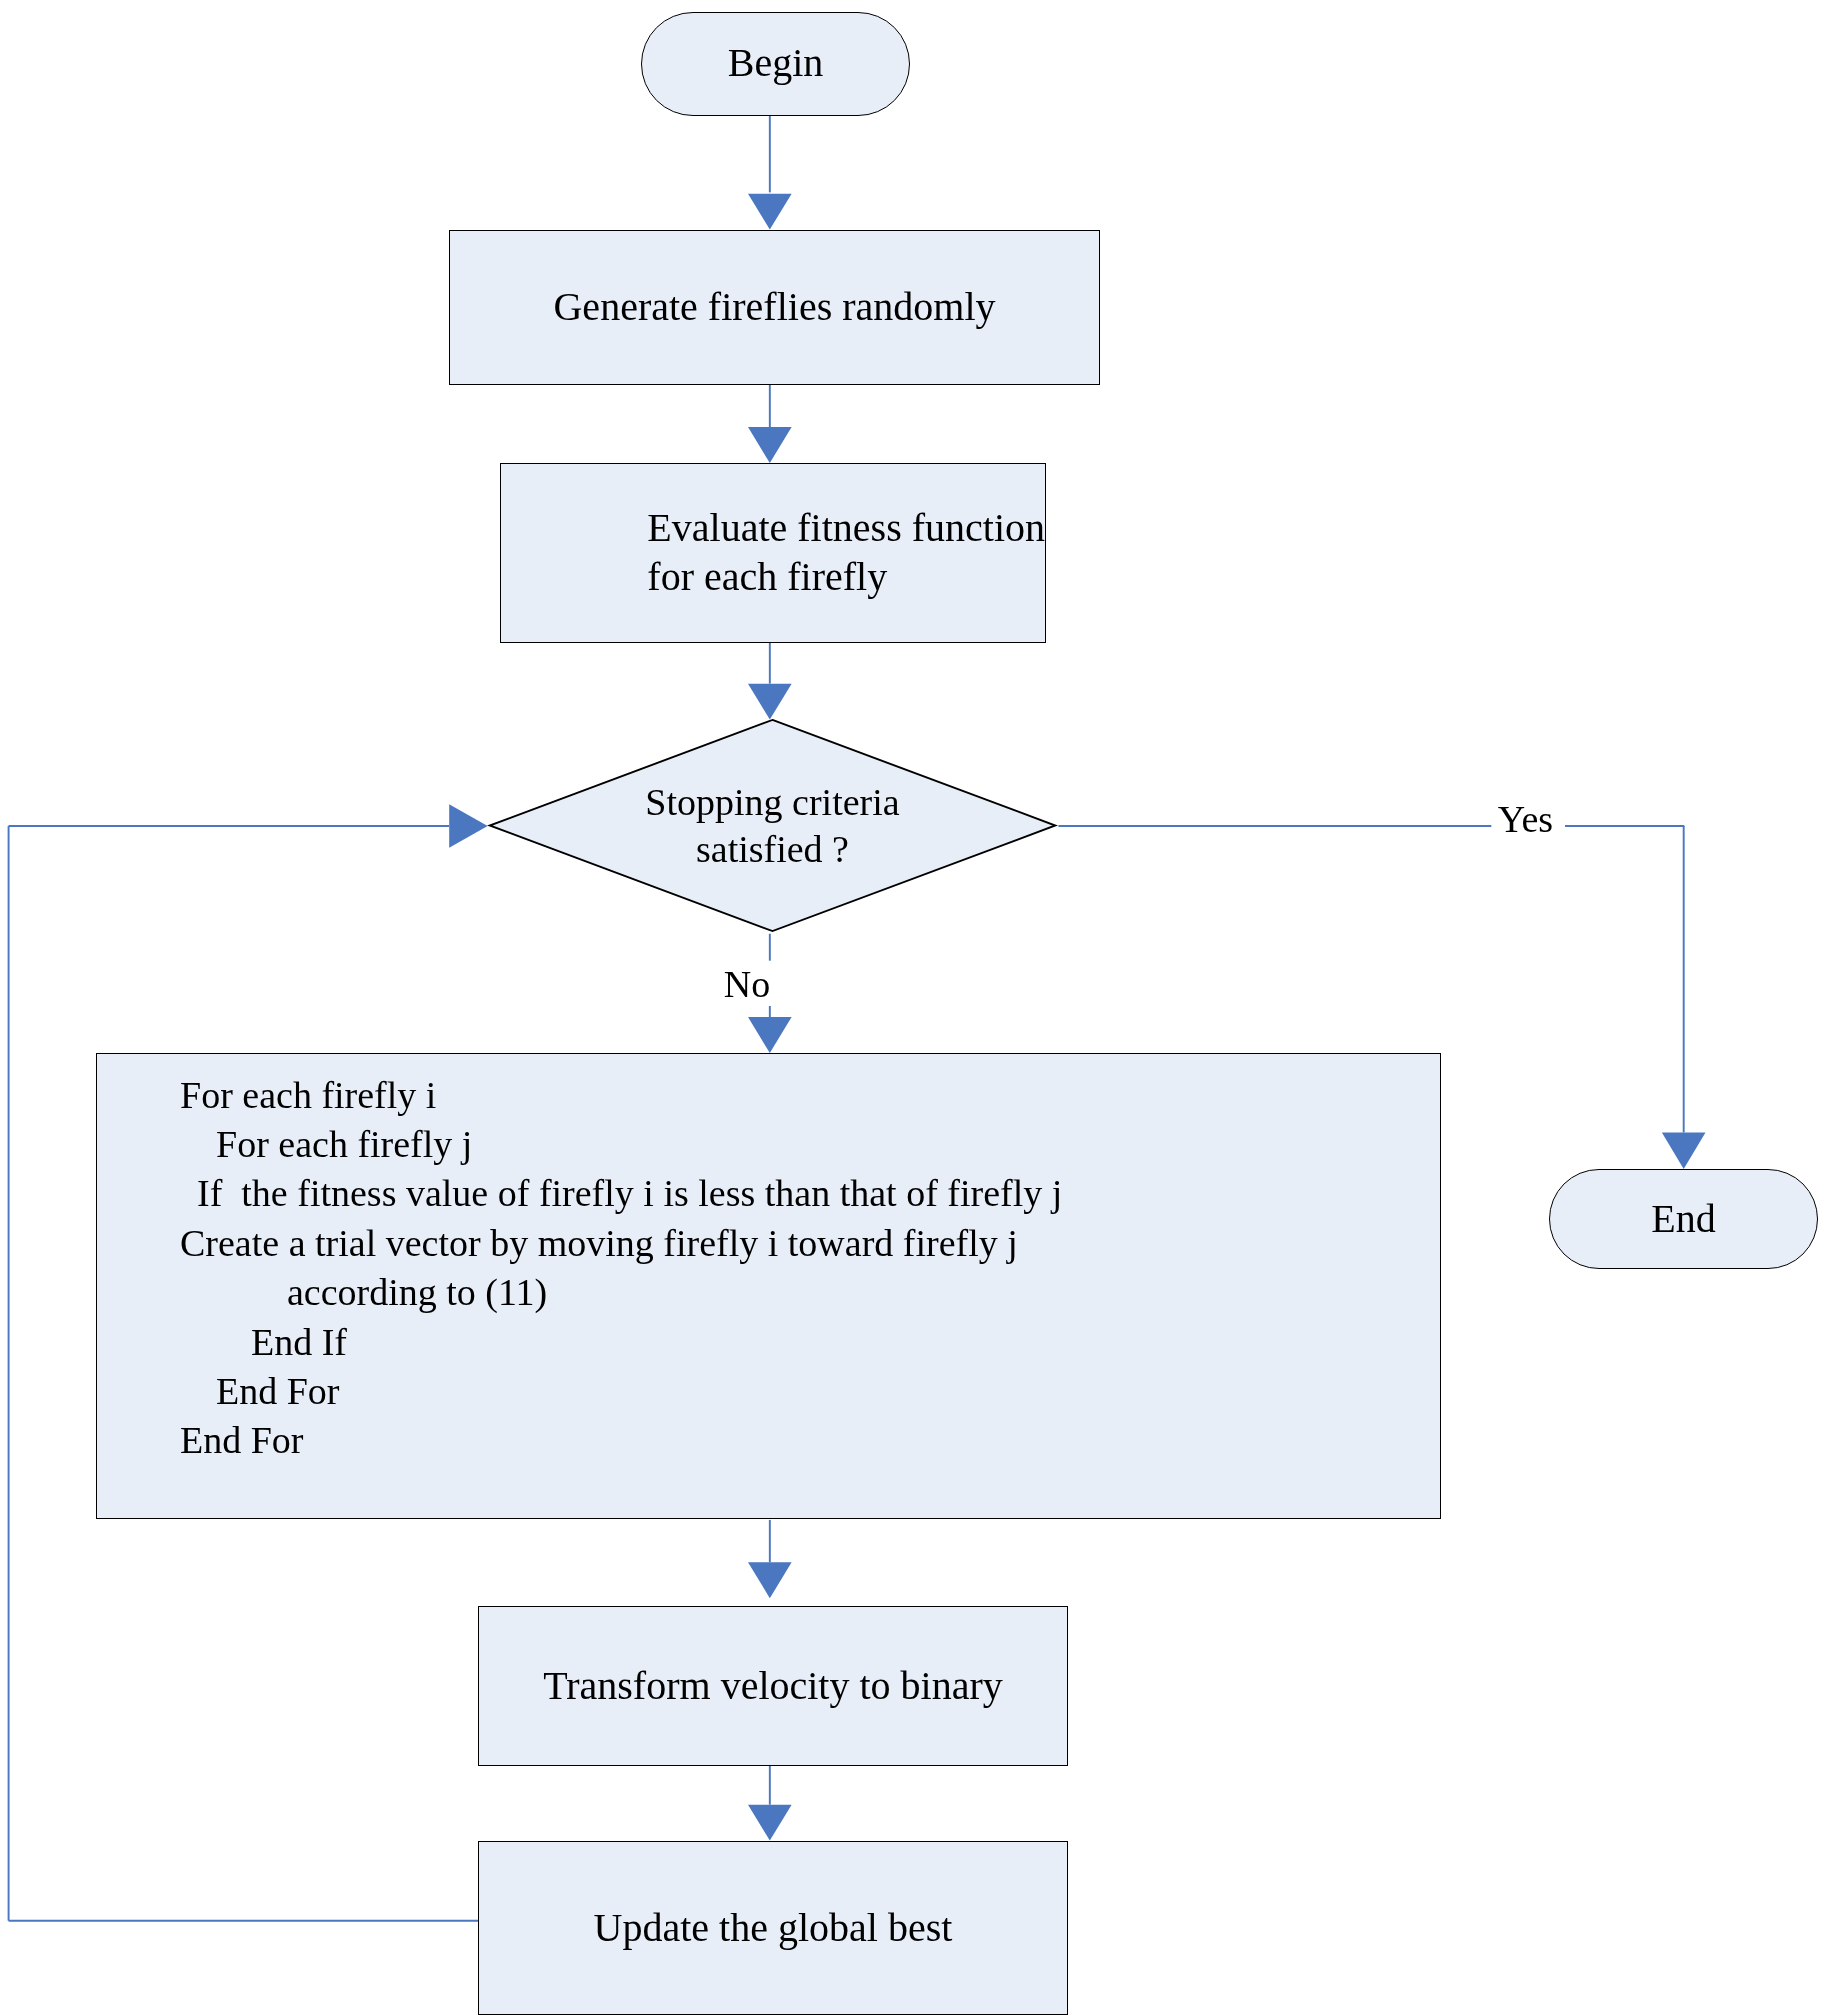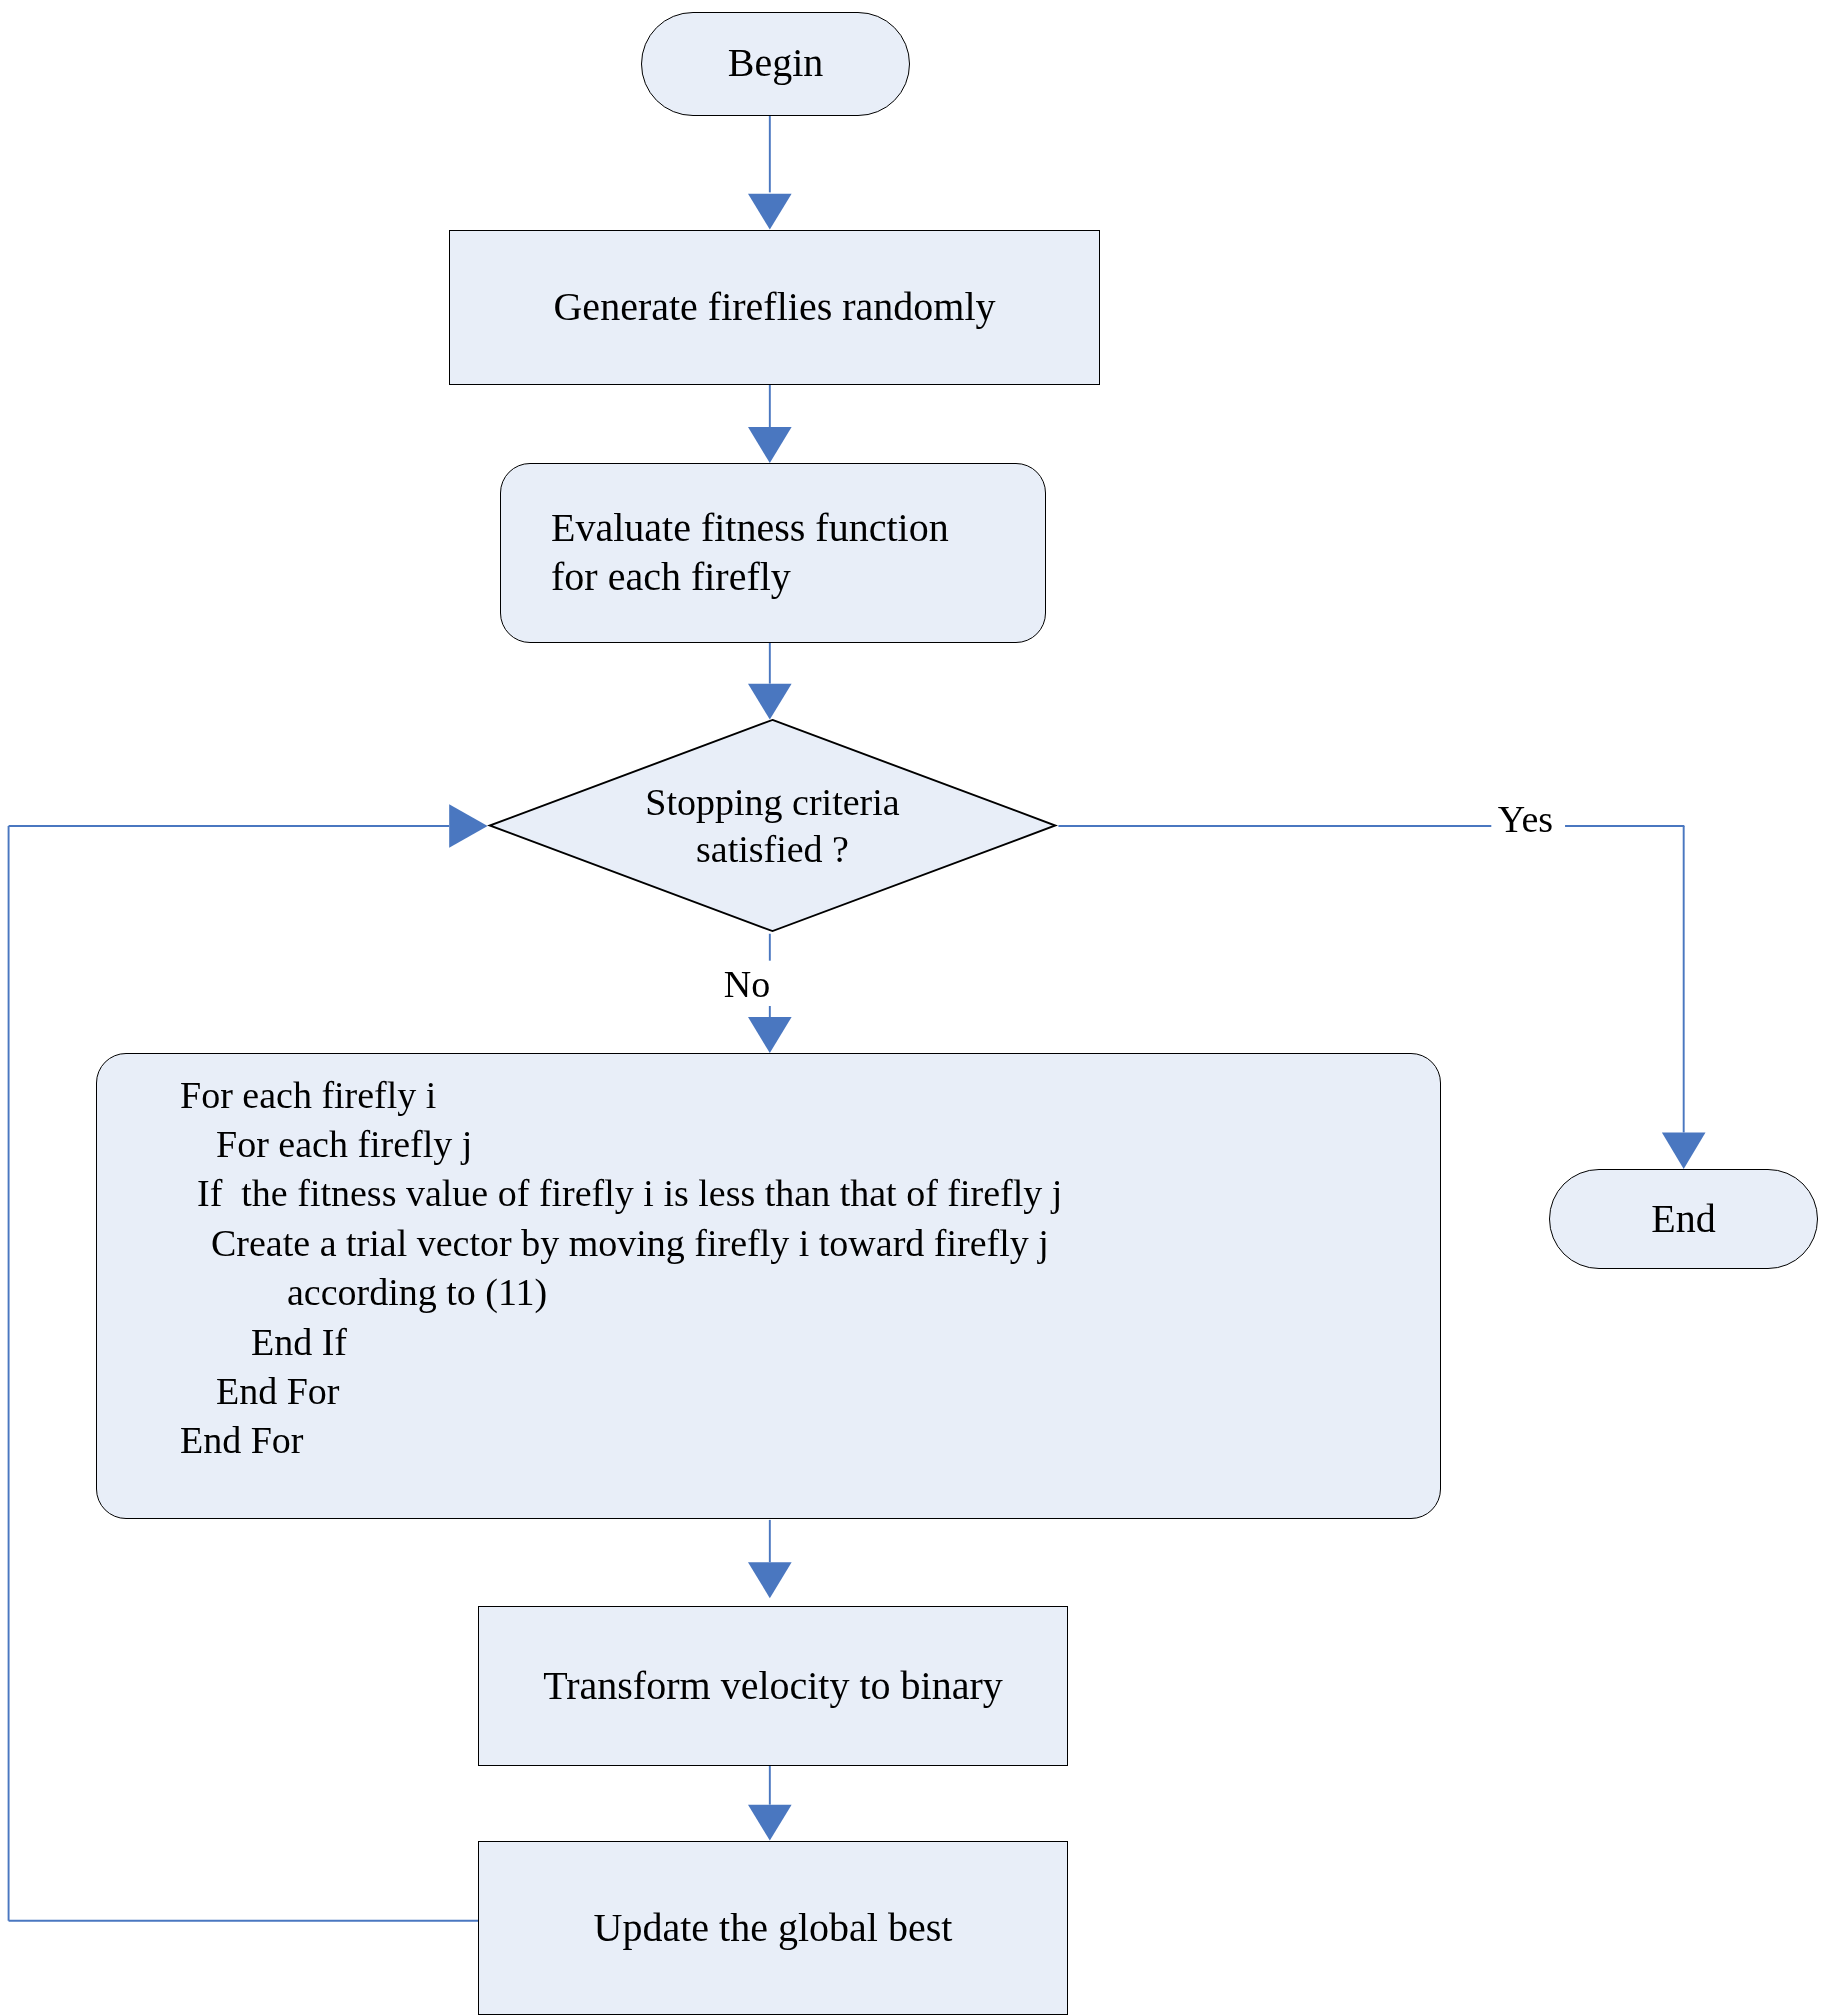--- a/index.html
+++ b/index.html
@@ -39,23 +39,22 @@
   .node.center {
     justify-content: center;
     text-align: center;
   }
   .node.terminal {
     border-radius: 77px;
     justify-content: center;
     text-align: center;
   }
   .node.leftalign {
-    justify-content: flex-start;
+    justify-content: flex-end;
     text-align: left;
-    border-radius: 30px;
   }
   .node .txt {
     line-height: 1.22;
     white-space: pre-line;
   }
   
   #n-begin      { left: 641px; top: 11.5px;   width: 269px;  height: 104px; font-size: 40px; }
   #n-generate   { left: 449px;  top: 230px;  width: 651px; height: 155px; font-size: 40px; }
   #n-evaluate   { left: 500px;  top: 463px;  width: 546px;  height: 180px; font-size: 40px; padding-left: 50px; }
   #n-pseudo     { left: 96px;  top: 1053px; width: 1345px; height: 466px; font-size: 38px; padding: 16.7px 0 0 0; align-items: flex-start; }
@@ -187,21 +186,21 @@
     </svg>
     <div class="dlabel">Stopping criteria
 satisfied ?</div>
   </div>
 
   <div class="node leftalign" id="n-pseudo">
     <div class="code-lines">
       <span class="code-line" style="padding-left:83px">For each firefly i</span>
       <span class="code-line" style="padding-left:119px">For each firefly j</span>
       <span class="code-line" style="padding-left:100px">If  the fitness value of firefly i is less than that of firefly j</span>
-      <span class="code-line" style="padding-left:114px">Create a trial vector by moving firefly i toward firefly j</span>
+      <span class="code-line" style="padding-left:83px">Create a trial vector by moving firefly i toward firefly j</span>
       <span class="code-line" style="padding-left:190px">according to (11)</span>
       <span class="code-line" style="padding-left:154px">End If</span>
       <span class="code-line" style="padding-left:119px">End For</span>
       <span class="code-line" style="padding-left:83px">End For</span>
     </div>
   </div>
 
   <div class="node center" id="n-transform">
     <span class="txt">Transform velocity to binary</span>
   </div>

